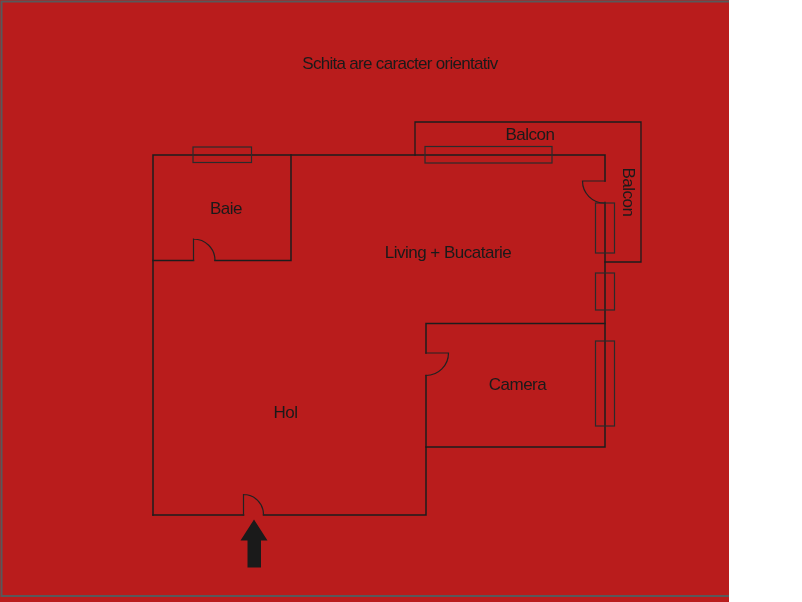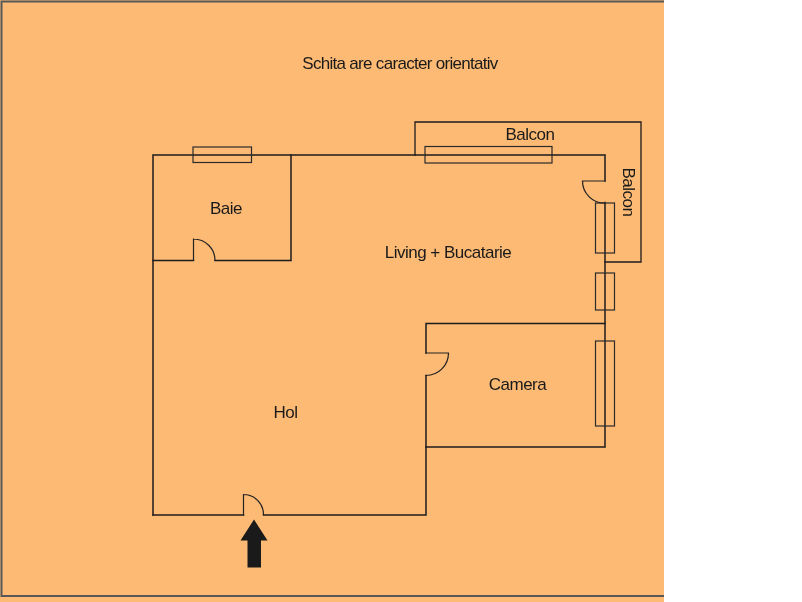--- a/index.html
+++ b/index.html
@@ -1,16 +1,16 @@
 <!DOCTYPE html>
 <html><head>
 <meta charset="utf-8">
 <style>
   html,body{margin:0;padding:0;background:#ffffff;}
-  .page{position:relative;width:664px;height:602px;background:#fdba74;overflow:hidden;}
+  .page{position:relative;width:729px;height:602px;background:#b91c1c;overflow:hidden;}
   svg{display:block;}
   text{
     font-family:"Liberation Sans","DejaVu Sans",sans-serif;
     font-weight:400;
     letter-spacing:-0.5px;
   }
   .title-text{letter-spacing:-0.7px;}
 </style>
 </head>
 <body>

